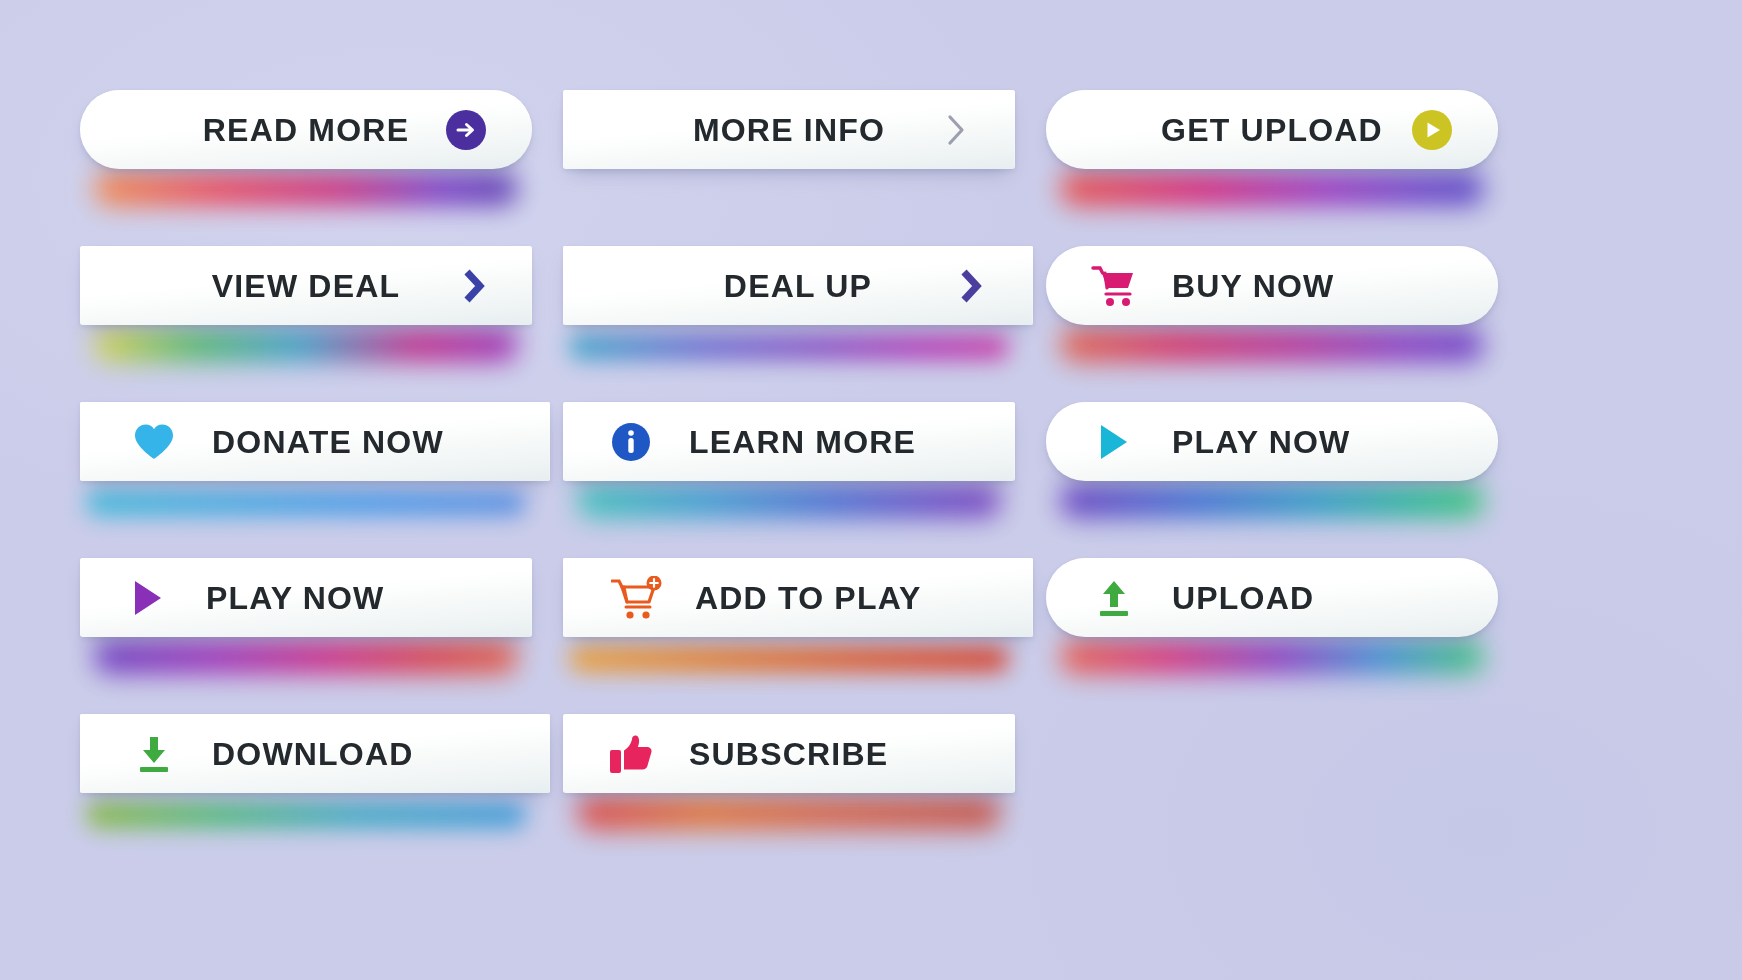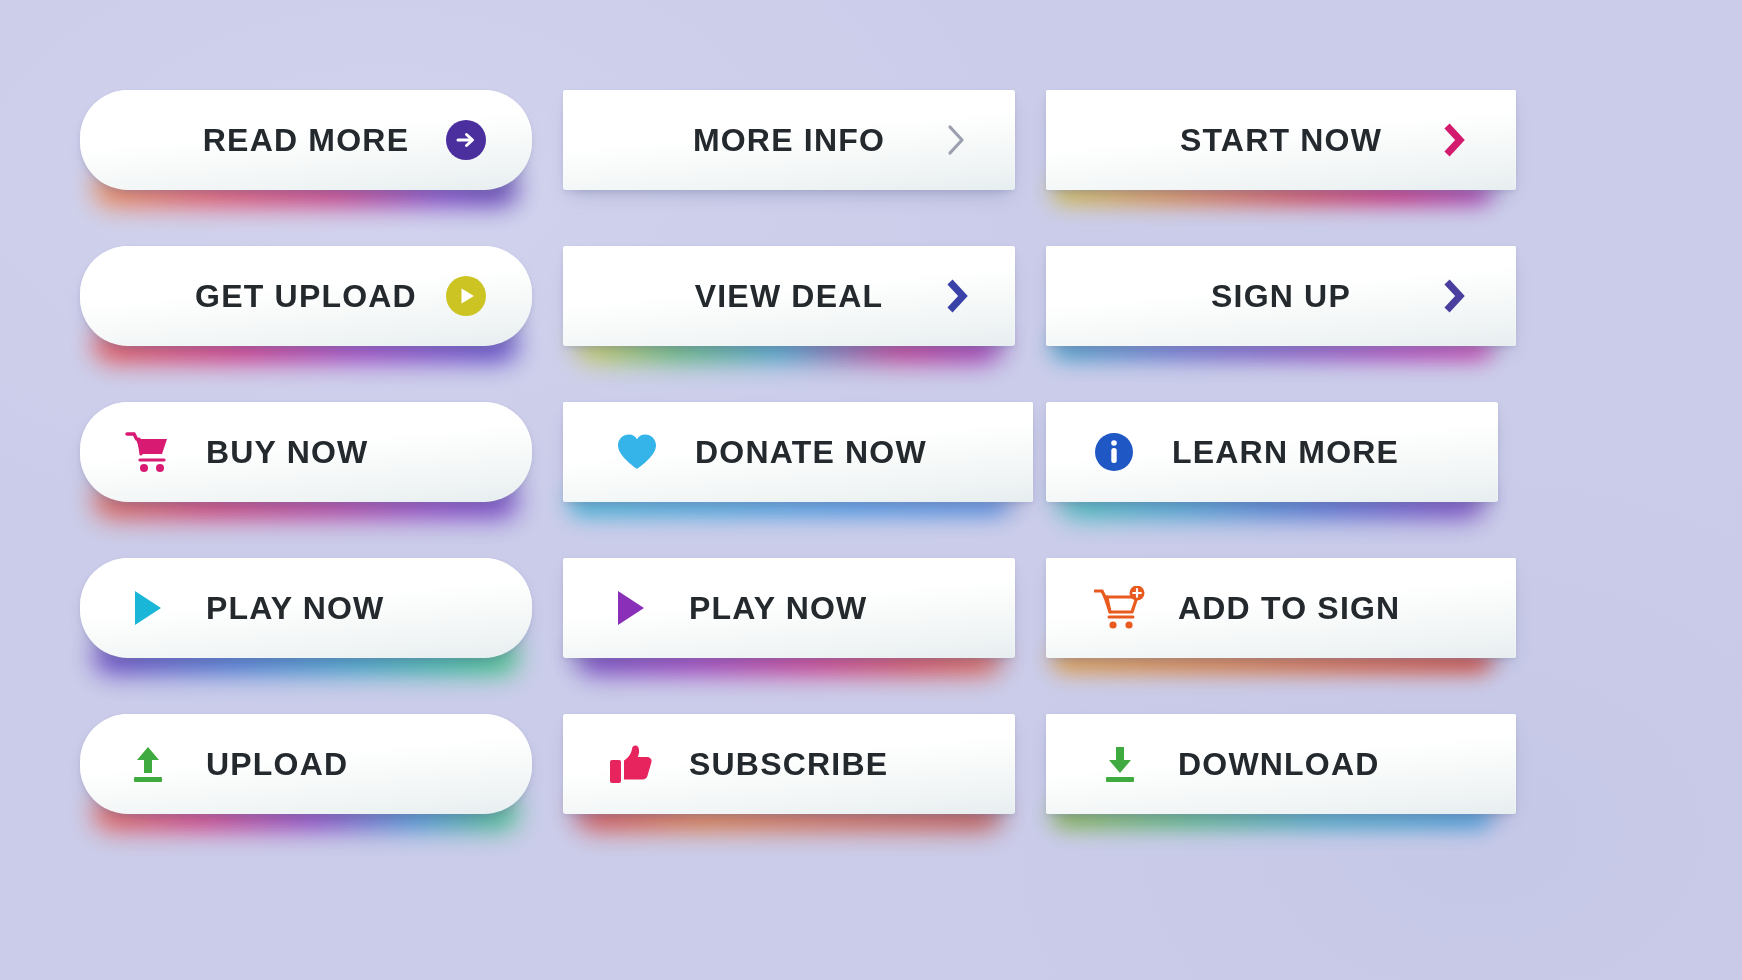--- a/index.html
+++ b/index.html
@@ -37,21 +37,21 @@
     filter:blur(13px);
     opacity:.95;
     z-index:0;
   }
   .glow.tight { left:6px; right:6px; bottom:30px; height:26px; filter:blur(11px); }
 
   
   .btn {
     position:absolute;
     left:0; top:12px;
-    width:452px; height:100px;
+    width:452px; height:79px;
     display:flex; align-items:center; justify-content:center;
     background:linear-gradient(175deg,#ffffff 0%,#ffffff 42%,#f4f7f7 72%,#e7eef0 100%);
     box-shadow:
       0 10px 18px -8px rgba(90,95,140,.38),
       0 2px 4px rgba(120,125,170,.18),
       inset 0 2px 2px rgba(255,255,255,.95);
     z-index:1;
     cursor:pointer;
     user-select:none;
   }
@@ -103,31 +103,20 @@
         <div class="btn rounded trail" role="button">
           <span class="label">MORE INFO</span>
           <span class="ico">
             <svg width="26" height="40" viewBox="0 0 26 40">
         <path d="M7 7l12 13L7 33" fill="none" stroke="#9b9fae" stroke-width="3.2" stroke-linecap="round" stroke-linejoin="round"></path>
       </svg>
           </span>
         </div>
       </div>
       <div class="cell">
-        <div class="glow tight" style="background: linear-gradient(90deg, rgb(215, 200, 74) 0%, rgb(224, 138, 62) 26%, rgb(216, 67, 76) 55%, rgb(204, 33, 117) 78%, rgb(162, 59, 176) 100%);"></div>
-        <div class="btn square trail" role="button">
-          <span class="label">START NOW</span>
-          <span class="ico">
-            <svg width="26" height="38" viewBox="0 0 26 38">
-        <path d="M7 5l13 14L7 33" fill="none" stroke="#d31b6e" stroke-width="7" stroke-linecap="butt" stroke-linejoin="miter"></path>
-      </svg>
-          </span>
-        </div>
-      </div>
-      <div class="cell">
         <div class="glow" style="background: linear-gradient(90deg, rgb(232, 83, 74) 0%, rgb(212, 40, 124) 34%, rgb(155, 56, 189) 62%, rgb(110, 69, 200) 85%, rgb(90, 71, 196) 100%);"></div>
         <div class="btn pill trail" role="button">
           <span class="label">GET UPLOAD</span>
           <span class="ico">
             <svg width="40" height="40" viewBox="0 0 40 40">
         <circle cx="20" cy="20" r="20" fill="#ccc423"></circle>
         <path d="M15.5 12.5L28 20l-12.5 7.5z" fill="#fff"></path>
       </svg>
           </span>
         </div>
@@ -139,21 +128,21 @@
           <span class="ico">
             <svg width="26" height="38" viewBox="0 0 26 38">
         <path d="M7 5l13 14L7 33" fill="none" stroke="#3a42a8" stroke-width="7" stroke-linecap="butt" stroke-linejoin="miter"></path>
       </svg>
           </span>
         </div>
       </div>
       <div class="cell">
         <div class="glow tight" style="background: linear-gradient(90deg, rgb(63, 167, 201) 0%, rgb(107, 111, 208) 30%, rgb(138, 82, 196) 58%, rgb(177, 63, 184) 80%, rgb(201, 63, 168) 100%);"></div>
         <div class="btn square trail" role="button">
-          <span class="label">SIGN UP</span>
+          <span class="label">DEAL UP</span>
           <span class="ico">
             <svg width="26" height="38" viewBox="0 0 26 38">
         <path d="M7 5l13 14L7 33" fill="none" stroke="#4a3f9e" stroke-width="7" stroke-linecap="butt" stroke-linejoin="miter"></path>
       </svg>
           </span>
         </div>
       </div>
       <div class="cell">
         <div class="glow" style="background: linear-gradient(90deg, rgb(224, 101, 76) 0%, rgb(210, 53, 107) 28%, rgb(180, 52, 152) 56%, rgb(138, 63, 192) 80%, rgb(111, 69, 198) 100%);"></div>
         <div class="btn pill lead" role="button">
@@ -225,54 +214,54 @@
         <path d="M1 5h7l3 6" fill="none" stroke="#e85a1e" stroke-width="3.2" stroke-linecap="round"></path>
         <path d="M11 11h32l-5 15H16z" fill="none" stroke="#e85a1e" stroke-width="3.2" stroke-linejoin="round"></path>
         <path d="M16 26l-3-15" fill="none" stroke="#e85a1e" stroke-width="3" stroke-linecap="round"></path>
         <path d="M15 31h24" fill="none" stroke="#e85a1e" stroke-width="3" stroke-linecap="round"></path>
         <circle cx="19" cy="39" r="3.6" fill="#e85a1e"></circle>
         <circle cx="35" cy="39" r="3.6" fill="#e85a1e"></circle>
         <circle cx="43" cy="7" r="7.5" fill="#e85a1e"></circle>
         <path d="M43 3.2v7.6M39.2 7h7.6" stroke="#fff" stroke-width="2.2" stroke-linecap="round"></path>
       </svg>
           </span>
-          <span class="label">ADD TO SIGN</span>
+          <span class="label">ADD TO PLAY</span>
         </div>
       </div>
       <div class="cell">
         <div class="glow" style="background: linear-gradient(90deg, rgb(232, 96, 74) 0%, rgb(212, 52, 124) 26%, rgb(138, 63, 192) 52%, rgb(63, 143, 208) 76%, rgb(63, 196, 122) 100%);"></div>
         <div class="btn pill lead" role="button">
           <span class="ico">
             <svg width="40" height="42" viewBox="0 0 40 42">
         <path d="M20 4l11 13h-7v13h-8V17H9z" fill="#3faa3f"></path>
         <rect x="6" y="34" width="28" height="5" rx="1" fill="#3faa3f"></rect>
       </svg>
           </span>
           <span class="label">UPLOAD</span>
+        </div>
+      </div>
+      <div class="cell">
+        <div class="glow tight" style="background: linear-gradient(90deg, rgb(138, 184, 63) 0%, rgb(79, 184, 122) 30%, rgb(63, 168, 196) 62%, rgb(63, 154, 216) 100%);"></div>
+        <div class="btn square lead" role="button">
+          <span class="ico">
+            <svg width="40" height="42" viewBox="0 0 40 42">
+        <path d="M20 30L9 17h7V4h8v13h7z" fill="#3faa3f"></path>
+        <rect x="6" y="34" width="28" height="5" rx="1" fill="#3faa3f"></rect>
+      </svg>
+          </span>
+          <span class="label">DOWNLOAD</span>
         </div>
       </div>
       <div class="cell">
         <div class="glow" style="background: linear-gradient(90deg, rgb(217, 72, 74) 0%, rgb(224, 116, 58) 30%, rgb(212, 100, 74) 60%, rgb(196, 84, 74) 100%);"></div>
         <div class="btn rounded lead" role="button">
           <span class="ico">
             <svg width="44" height="42" viewBox="0 0 44 42">
         <rect x="1" y="17" width="11" height="23" rx="2" fill="#e8245e"></rect>
         <path d="M15 17.5c4-2.5 7.5-7 8.2-12.5.4-3 4.8-3.5 6.2-.6 1.3 2.8.6 6.6-.6 9.6h9.4
                  c3 0 5 2.6 4.2 5.3l-4 13.6c-.6 2.1-2.6 3.6-4.8 3.6H15z" fill="#e8245e"></path>
       </svg>
           </span>
           <span class="label">SUBSCRIBE</span>
         </div>
       </div>
-      <div class="cell">
-        <div class="glow tight" style="background: linear-gradient(90deg, rgb(138, 184, 63) 0%, rgb(79, 184, 122) 30%, rgb(63, 168, 196) 62%, rgb(63, 154, 216) 100%);"></div>
-        <div class="btn square lead" role="button">
-          <span class="ico">
-            <svg width="40" height="42" viewBox="0 0 40 42">
-        <path d="M20 30L9 17h7V4h8v13h7z" fill="#3faa3f"></path>
-        <rect x="6" y="34" width="28" height="5" rx="1" fill="#3faa3f"></rect>
-      </svg>
-          </span>
-          <span class="label">DOWNLOAD</span>
-        </div>
-      </div>
     </div>
 </div>
 
 </body></html>

